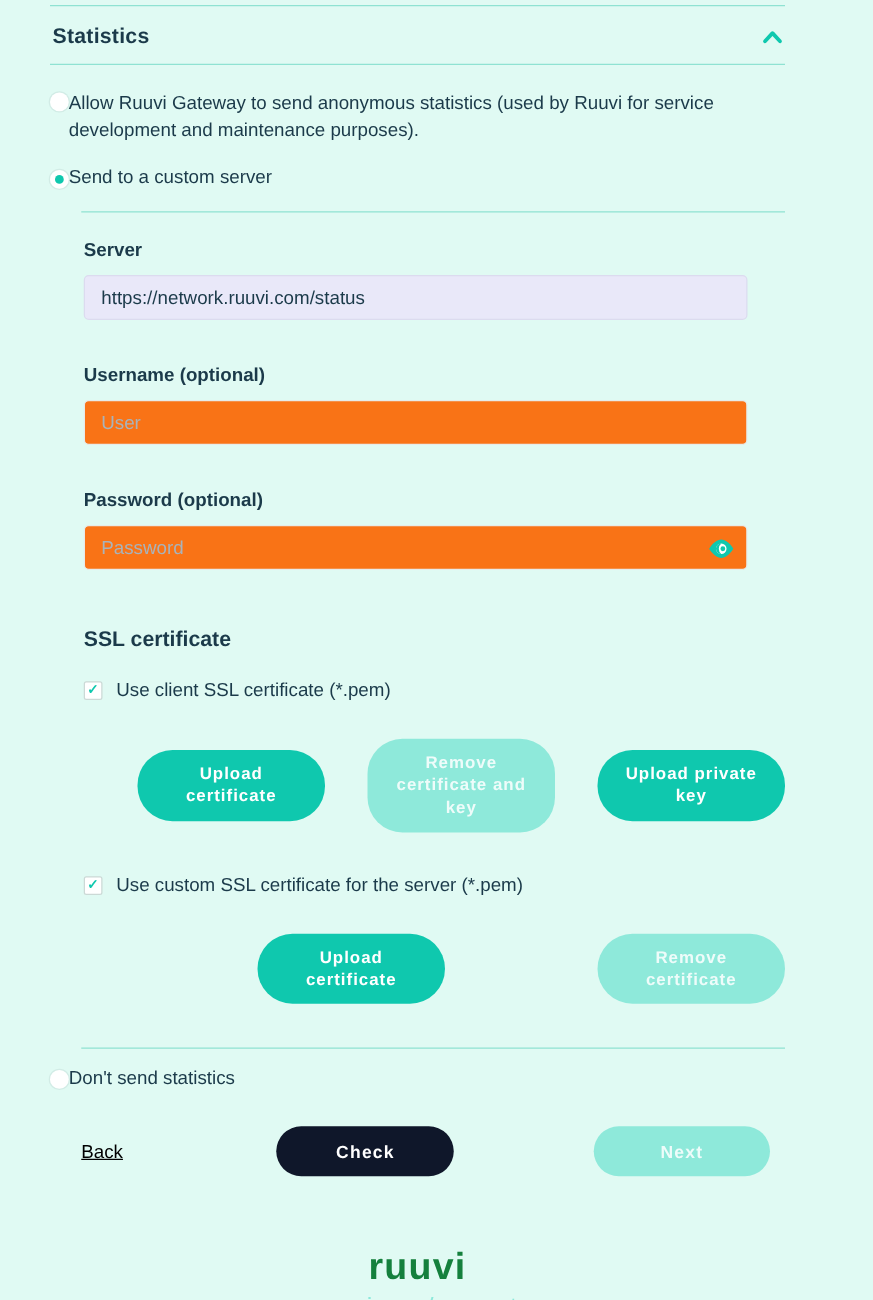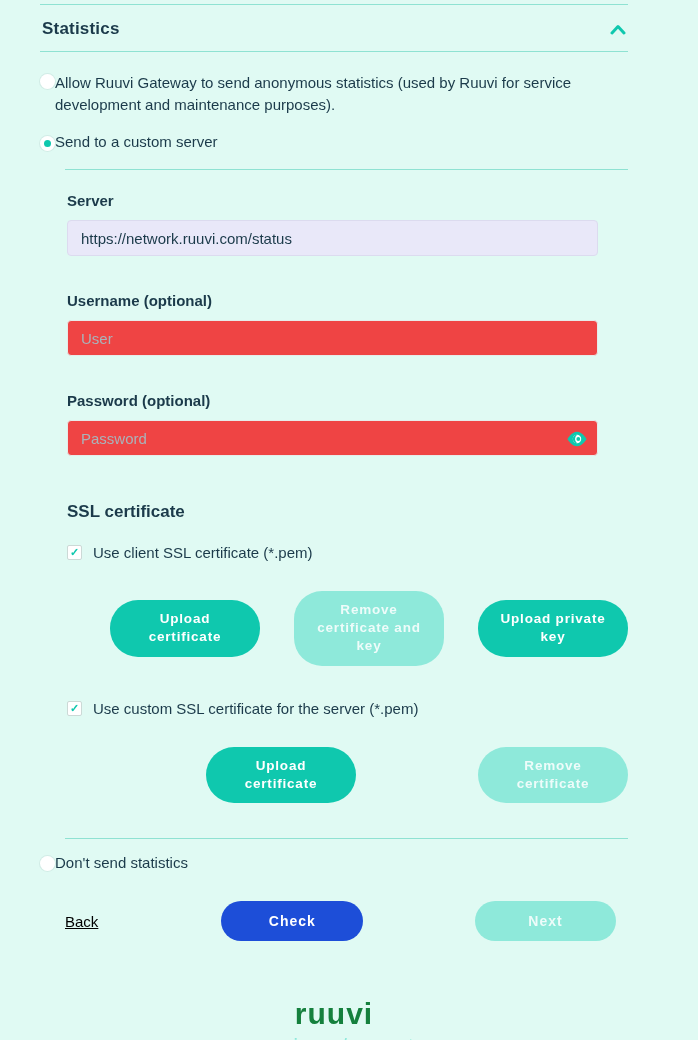--- a/index.html
+++ b/index.html
@@ -39,21 +39,21 @@
   .radio-label { font-size:15px; line-height:22px; max-width:522px; }
 
   
   .indent-block { margin-left:27px; }
   .field-label { font-size:15px; font-weight:bold; }
   .lbl-server { margin-top:22px; }
   .lbl-user, .lbl-pass { margin-top:36px; }
   .text-input {
     margin-top:11px; width:531px; height:36px;
     border:1px solid #e6ebe9; border-radius:4px;
-    background:#ef4444; padding:0 13px;
+    background:#f97316; padding:0 13px;
     font-family:"Liberation Sans", sans-serif;
     font-size:15px; color:#1b3a4a; display:block;
   }
   .text-input.lavender { background:#e9e8f9; border-color:#dcdbef; }
   .text-input::placeholder { color:#a9b3ba; opacity:1; }
   .input-wrap { position:relative; width:531px; }
   .eye-btn {
     position:absolute; right:10px; top:9px; width:22px; height:20px;
     background:none; border:none; cursor:pointer; padding:0;
     display:flex; align-items:center; justify-content:center;
@@ -85,21 +85,21 @@
 
   .divider.bottom { margin-top:35px; }
 
   
   .action-row { display:flex; align-items:center; margin-top:27px; padding-right:12px; }
   .back-link {
     margin-left:25px; color:#000000; font-size:15px; text-decoration:underline; cursor:pointer;
   }
   .check-btn {
     margin-left:123px; width:142px; height:40px;
-    background:#1d4ed8; color:#fff; border:none; border-radius:20px;
+    background:#0f172a; color:#fff; border:none; border-radius:20px;
     font-family:"Liberation Sans", sans-serif;
     font-size:14px; font-weight:bold; letter-spacing:1px; cursor:pointer;
   }
   .next-btn {
     margin-left:auto; width:141px; height:40px;
     background:#8ee9da; color:rgba(255,255,255,.85); border:none; border-radius:20px;
     font-family:"Liberation Sans", sans-serif;
     font-size:14px; font-weight:bold; letter-spacing:1px; cursor:default;
   }
 

